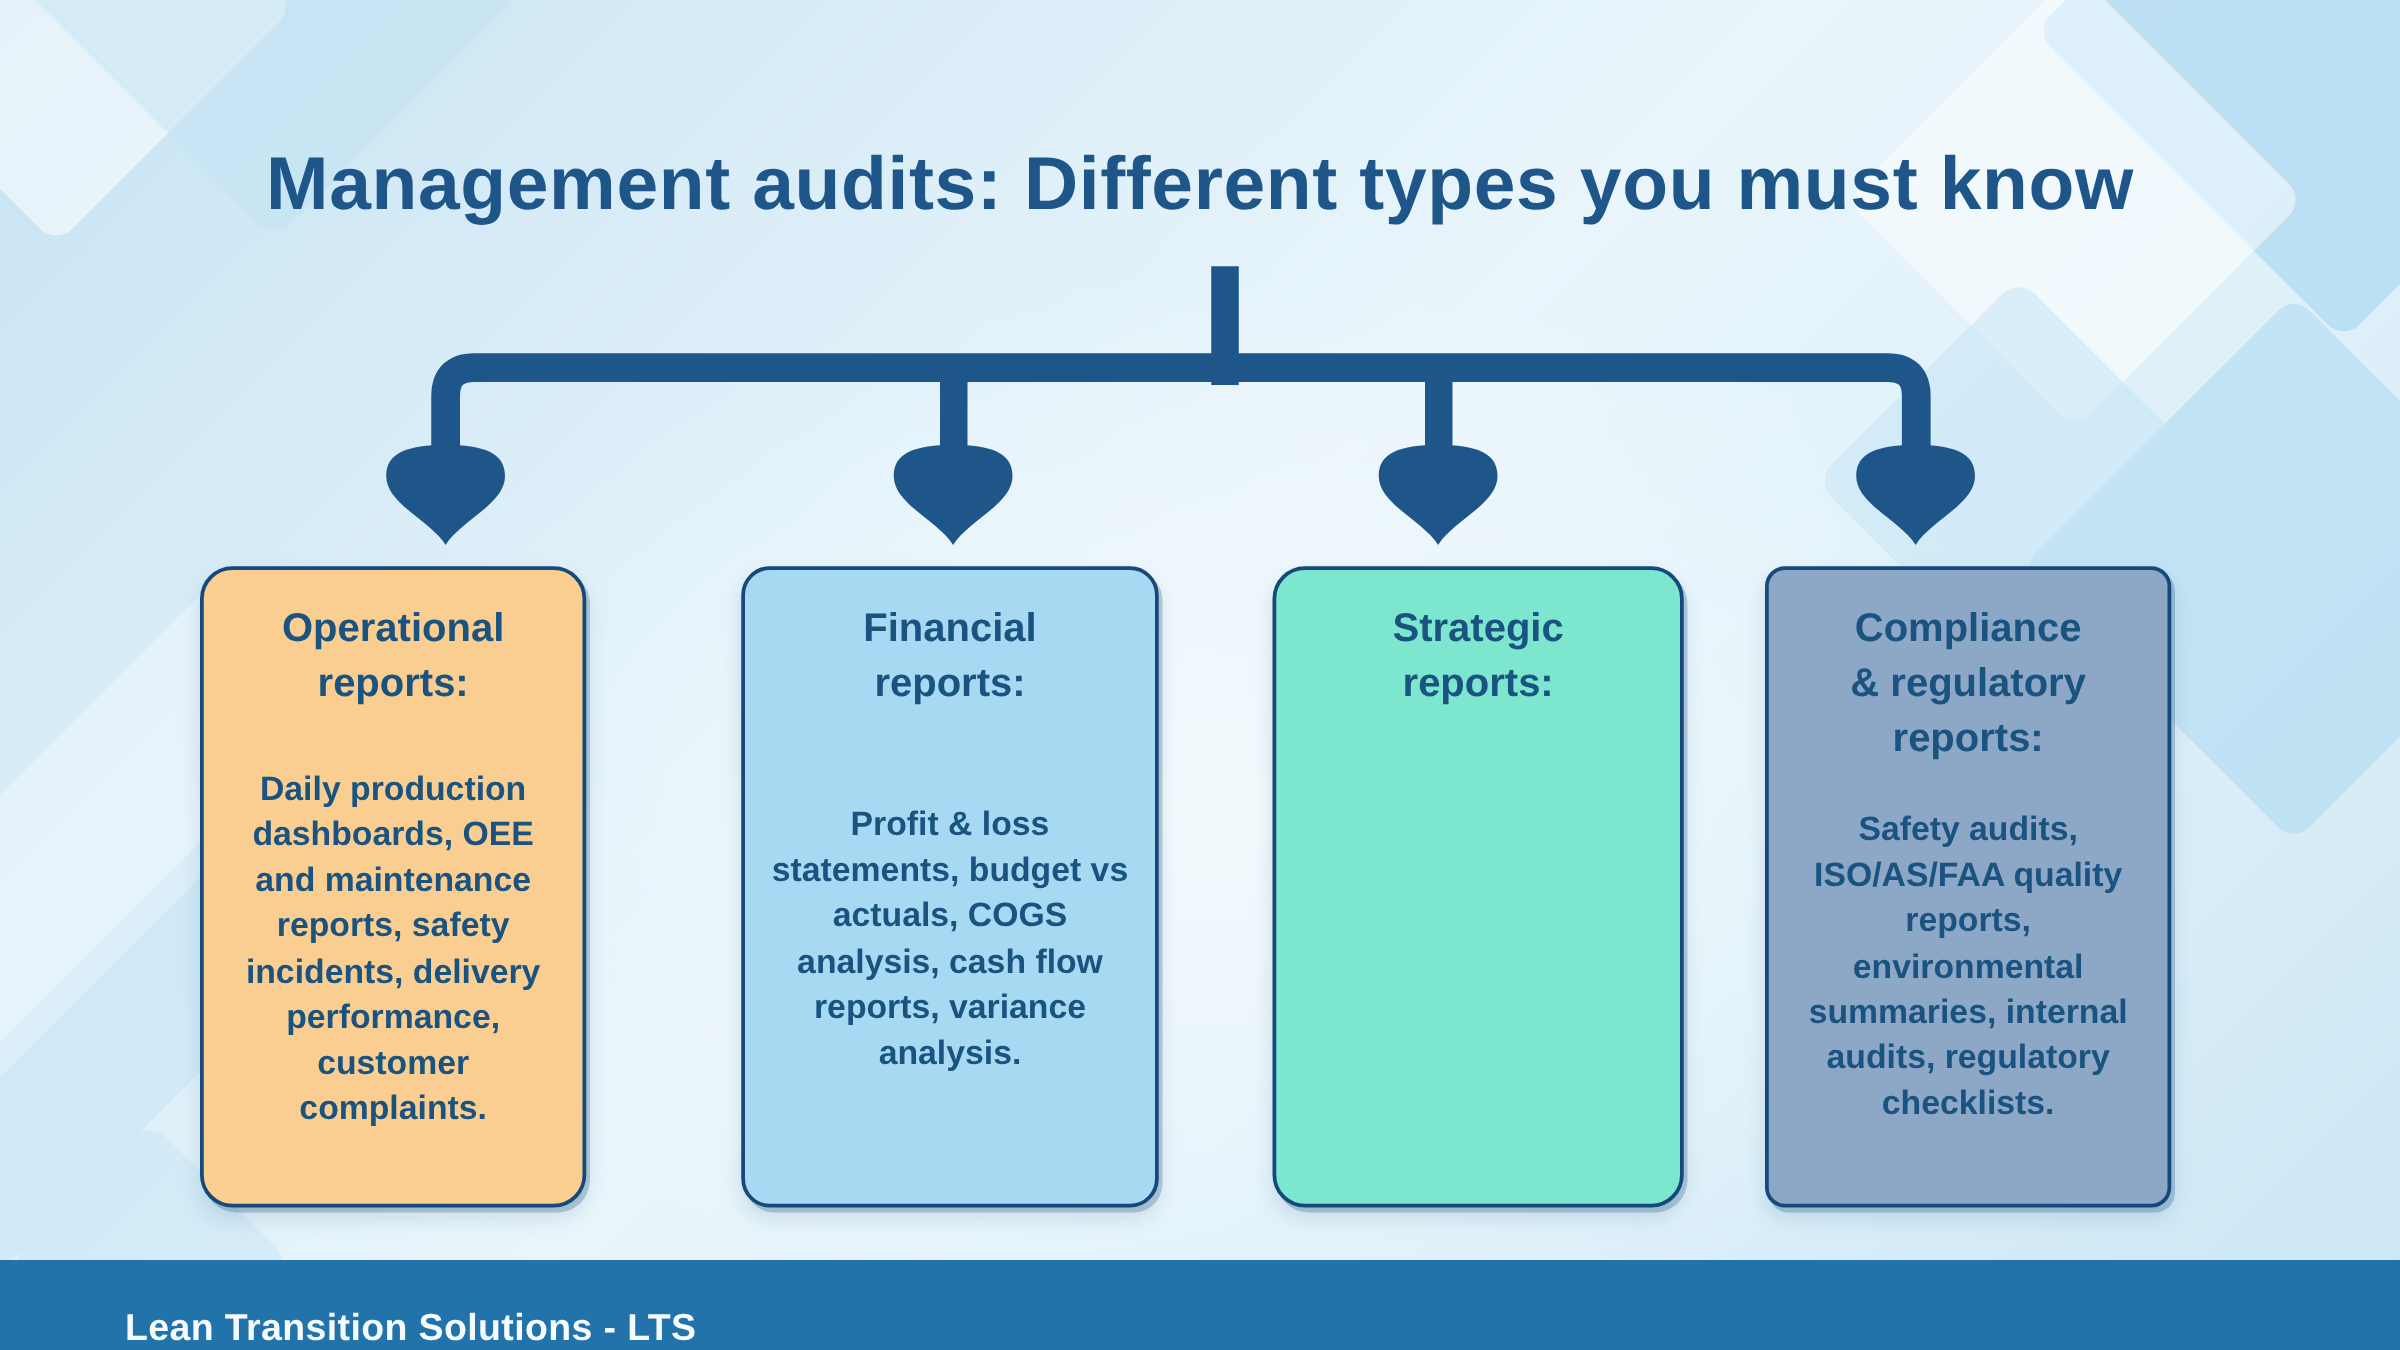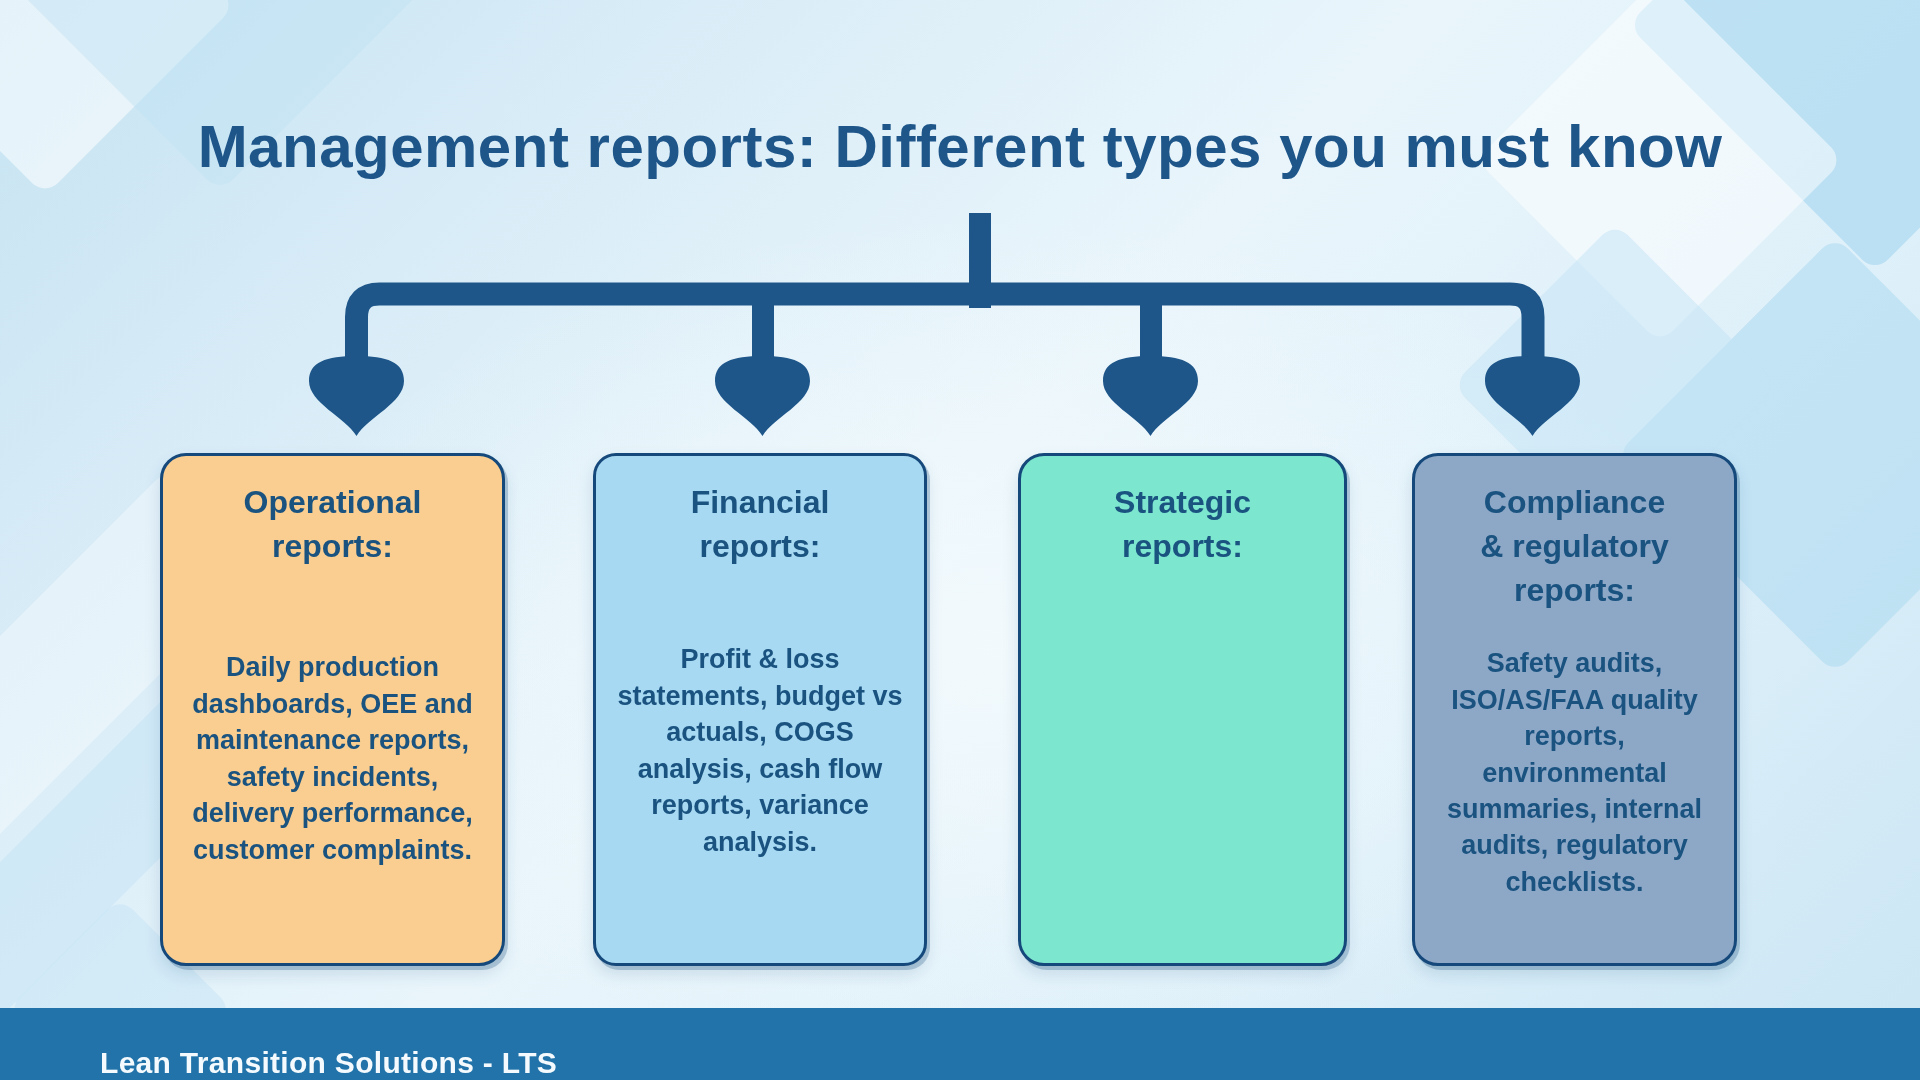--- a/index.html
+++ b/index.html
@@ -51,21 +51,21 @@
     top: 453px;
     height: 513px;
     box-sizing: border-box;
     border: 3px solid var(--cardBorder, #16497B);
     border-radius: 26px;
     box-shadow: 3px 4px 0 rgba(21, 74, 125, 0.25), 0 8px 16px rgba(30, 80, 130, 0.15);
     display: flex;
     flex-direction: column;
     color: var(--cardText, #1A5380);
   }
-  .card-1 { left: 160px;  width: 345px; gap: 16px; }
+  .card-1 { left: 160px;  width: 309px; gap: 16px; }
   .card-2 { left: 593px;  width: 334px; border-radius: 23px; }
   .card-3 { left: 1018px; width: 329px; }
   .card-4 { left: 1412px; width: 325px; }
 
   .card-heading {
     padding: 24px 14px 0;
     text-align: center;
     font-size: 32px;
     font-weight: bold;
     line-height: 1.38;
@@ -120,21 +120,21 @@
   <div class="deco d1"></div>
   <div class="deco d2"></div>
   <div class="deco d3"></div>
   <div class="deco d4"></div>
   <div class="deco d5"></div>
   <div class="deco d6"></div>
   <div class="deco d7"></div>
   <div class="deco d8"></div>
   <div class="deco d9"></div>
 
-  <div class="title">Management reports: Different types you must know</div>
+  <div class="title">Management audits: Different types you must know</div>
 
   <svg class="tree" width="1920" height="1080" viewBox="0 0 1920 1080">
     <g fill="#1E568A" stroke="none">
 
       <rect x="969" y="213" width="22" height="95"></rect>
 
       <path d="M 356.5 380 L 356.5 317 Q 356.5 294 379.5 294 L 1510 294 Q 1533 294 1533 317 L 1533 380" fill="none" stroke="#1E568A" stroke-width="23"></path>
 
       <rect x="752" y="298" width="22" height="76"></rect>
       <rect x="1140" y="298" width="22" height="76"></rect>
@@ -156,21 +156,21 @@
     <div class="card-heading">Financial
 reports:</div>
     <div class="card-body">Profit &amp; loss statements, budget vs actuals, COGS analysis, cash flow reports, variance analysis.</div>
   </div>
 
   <div class="card card-3" style="background-color: rgb(124, 230, 207);">
     <div class="card-heading">Strategic
 reports:</div>
   </div>
 
-  <div class="card card-4" style="background-color: rgb(141, 167, 199);">
+  <div class="card card-4" style="background-color: rgb(141, 167, 199); border-radius: 16px;">
     <div class="card-heading">Compliance
 &amp; regulatory
 reports:</div>
     <div class="card-body">Safety audits, ISO/AS/FAA quality reports, environmental summaries, internal audits, regulatory checklists.</div>
   </div>
 
   <div class="footer">
     <div class="footer-brand">Lean Transition Solutions - LTS</div>
   </div>
 

